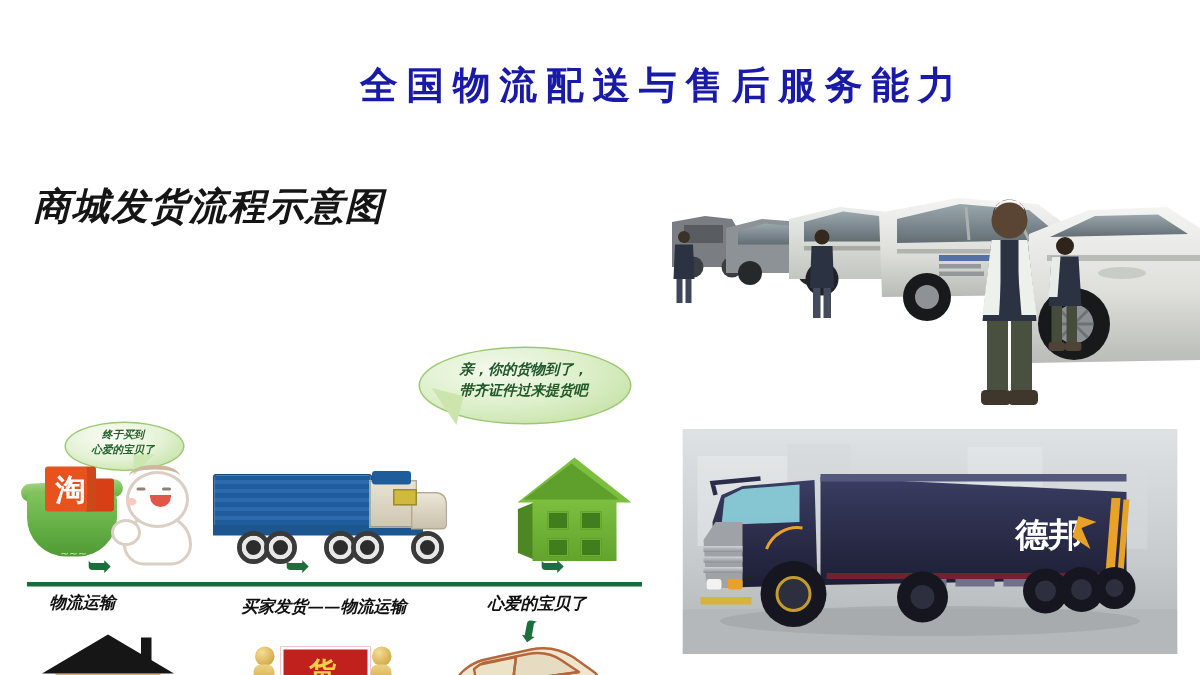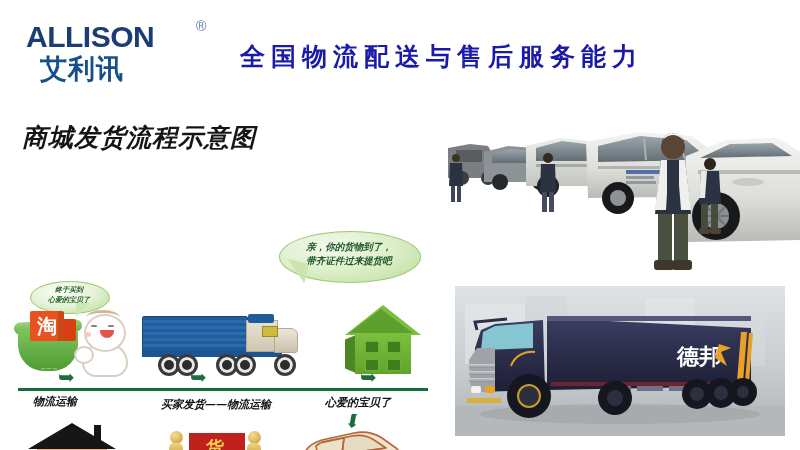--- a/index.html
+++ b/index.html
@@ -98,21 +98,21 @@
     font-weight: bold;
     font-size: 9.5px;
     line-height: 14px;
     text-align: center;
     color: #20582a;
     font-style: italic;
   }
 
   
   .bubble-cart {
-    position: absolute; left: 30px; top: 176px;
+    position: absolute; left: 43px; top: 176px;
     width: 78px; height: 38px;
   }
   .bubble-cart .oval {
     position: absolute; left: 0; top: 0; width: 78px; height: 31px;
     border-radius: 50%;
     background: radial-gradient(ellipse at 40% 30%, #fbfdf7 0%, #e4f2d5 50%, #b9da96 100%);
     border: 1px solid #9cc872;
   }
   .bubble-cart .tail {
     position: absolute; left: 46px; top: 22px;
@@ -370,27 +370,20 @@
     position: absolute; left: 455px; top: 286px; width: 330px; height: 150px;
     overflow: hidden;
     background: #f0f0f0;
   }
 </style>
 </head>
 <body>
 
 <div class="header">
 
-  <div class="logo-block">
-    <div style="position:relative;">
-      <span class="logo-latin">ALLISON</span>
-      <span class="logo-reg">®</span>
-    </div>
-    <div class="logo-cn">艾利讯</div>
-  </div>
 
   <div class="slide-title">全国物流配送与售后服务能力</div>
 </div>
 
 <div class="diagram">
 
   <div class="diagram-title">商城发货流程示意图</div>
 
   <div class="bubble-top">
     <div class="oval"></div>

